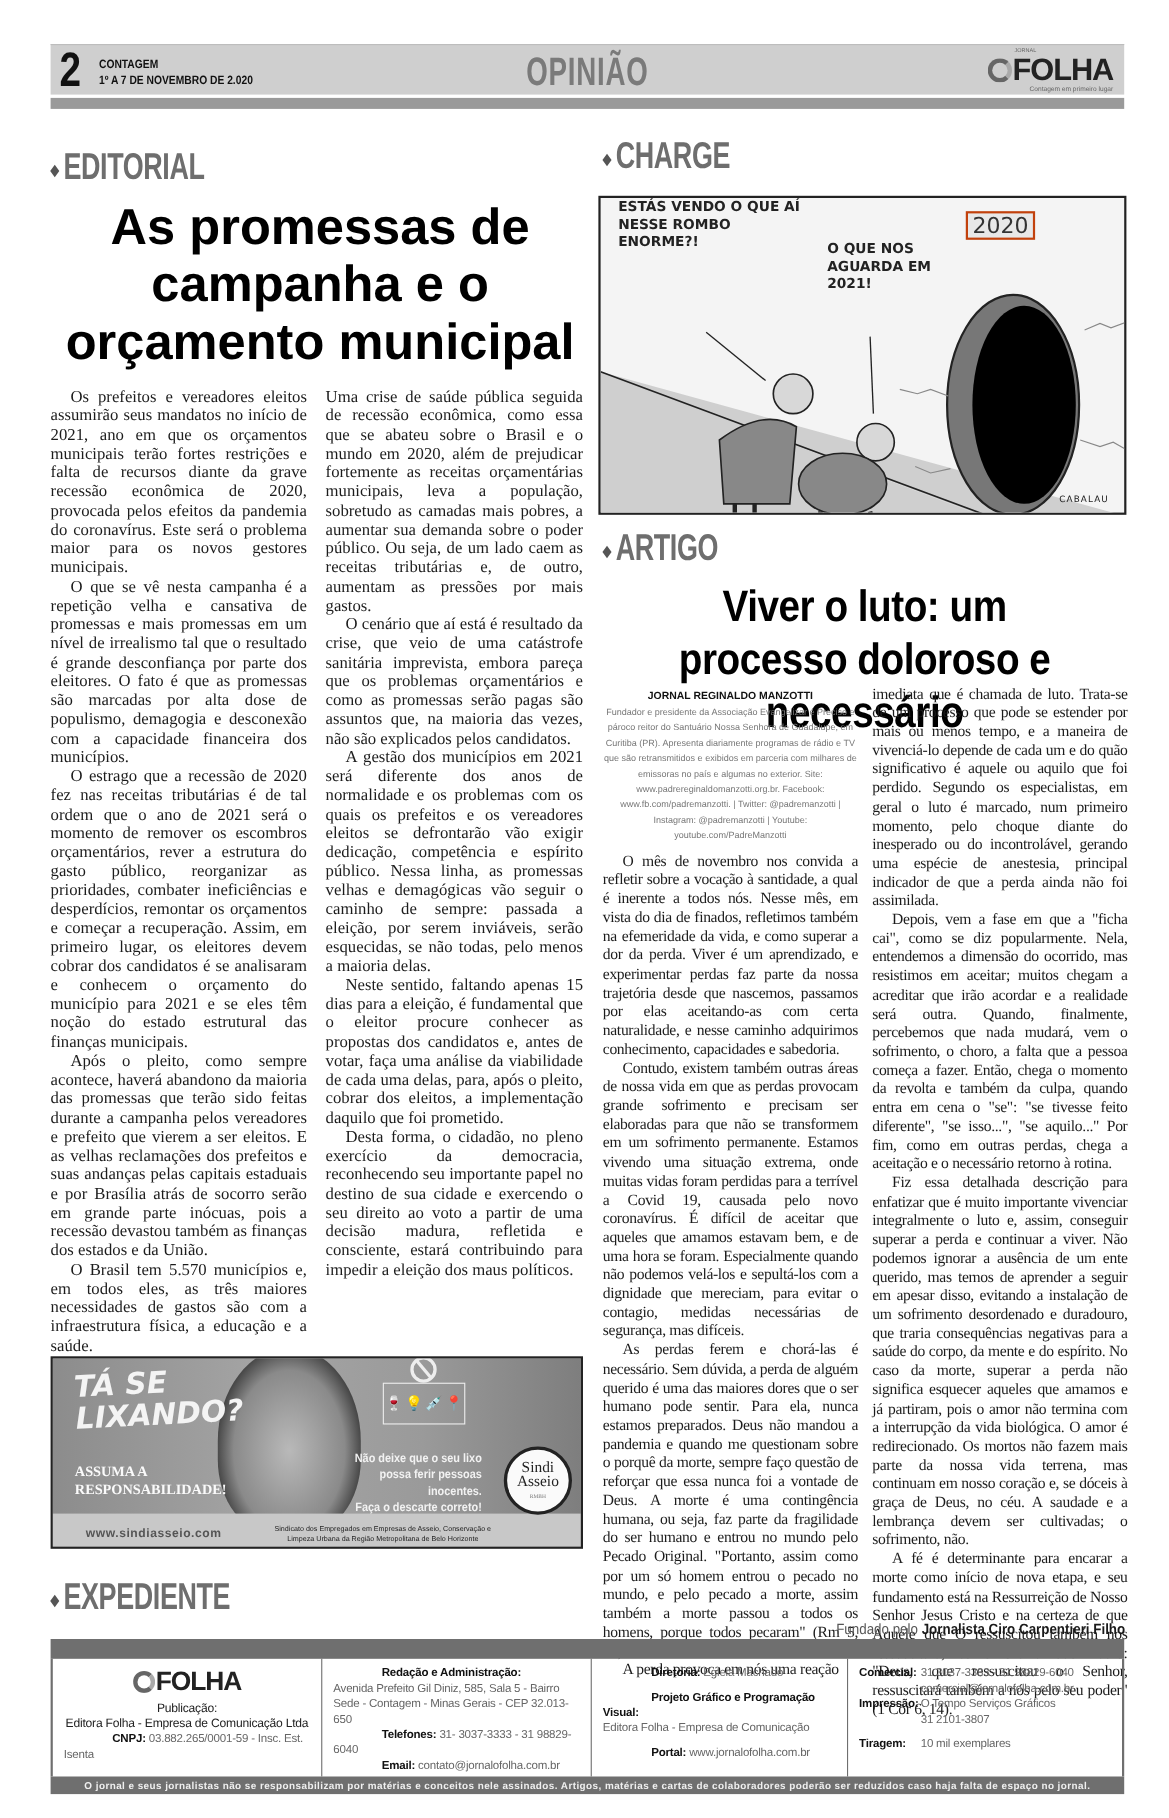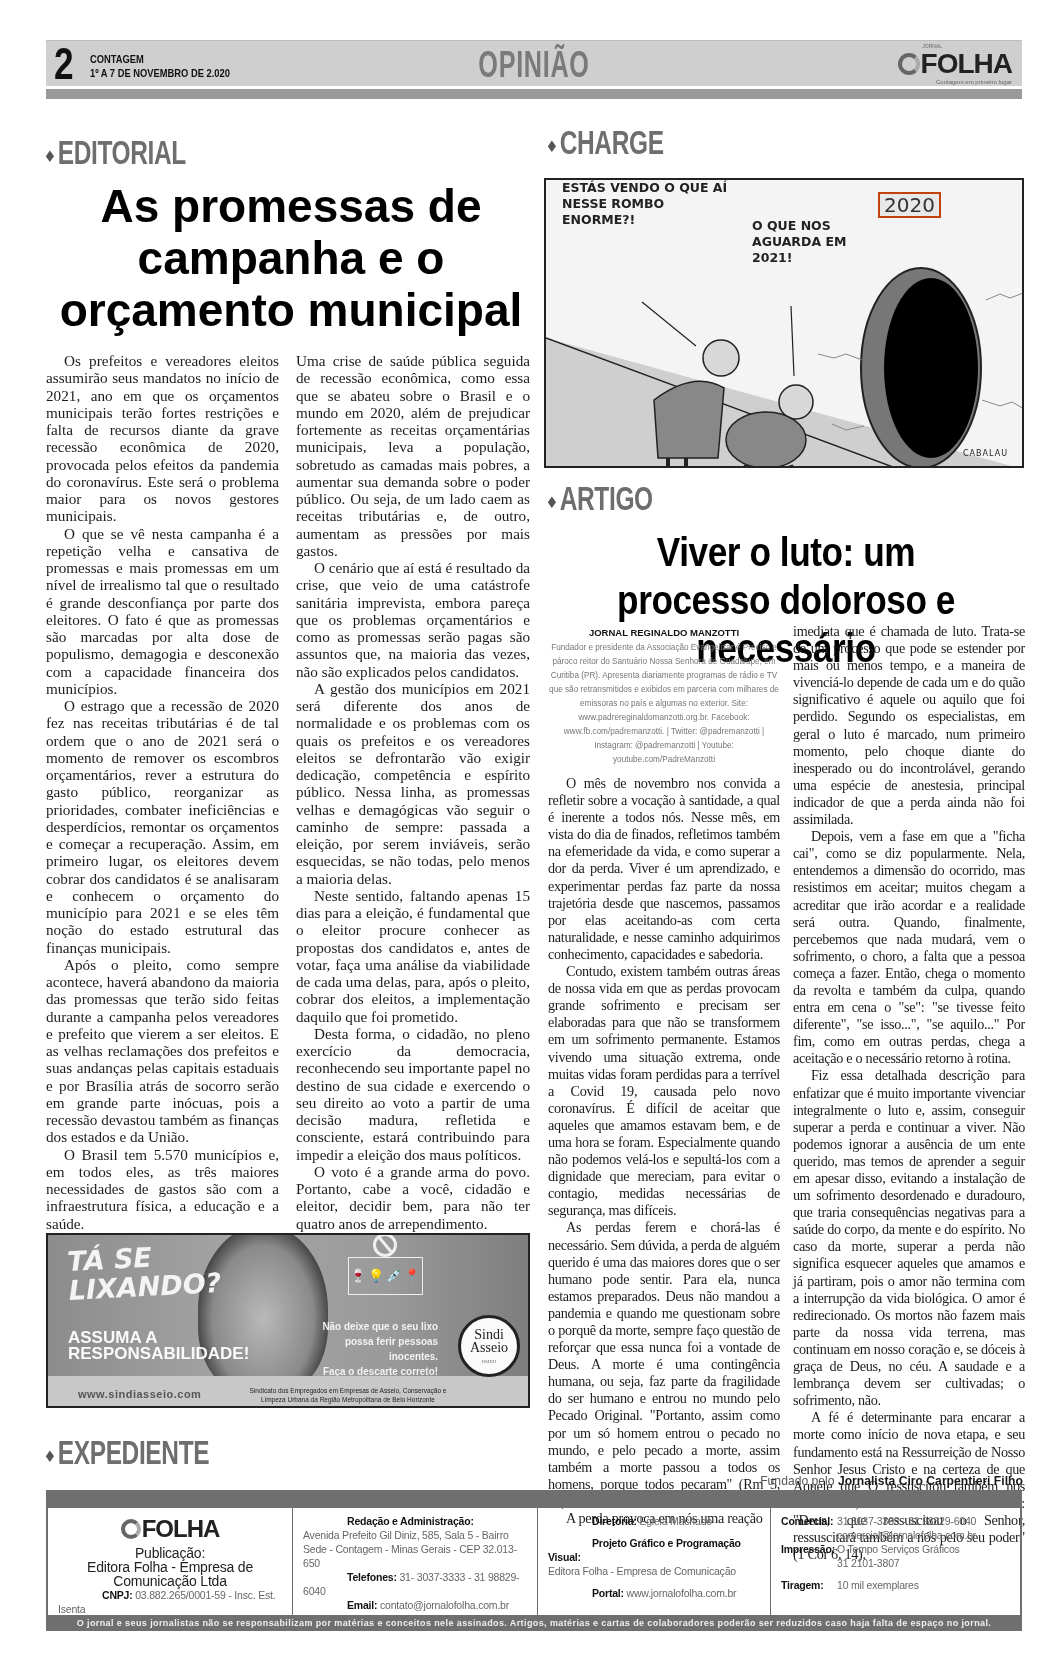--- a/index.html
+++ b/index.html
@@ -44,21 +44,21 @@
   
   .cartoon { position: absolute; left: 544px; top: 178px; width: 480px; height: 290px; border: 2px solid #222; background: #f4f4f4; overflow: hidden; }
   .bubble { position: absolute; font-family: "DejaVu Sans", sans-serif; font-weight: bold; font-size: 12.5px; line-height: 16px; color: #222; }
   .year-sign { position: absolute; left: 332px; top: 12px; border: 2px solid #c2410c; padding: 0 4px; font-family: "DejaVu Sans", sans-serif; font-size: 20px; line-height: 22px; color: #333; background: #e8e8e8; }
   .signature { position: absolute; right: 14px; bottom: 8px; font-family: "DejaVu Sans", sans-serif; font-size: 8px; color: #222; letter-spacing: 1px; }
 
   
   .ad { position: absolute; left: 46px; top: 1233px; width: 484px; height: 175px; border: 2px solid #222; background: linear-gradient(90deg, #8c8c8c 0%, #a5a5a5 40%, #9a9a9a 70%, #7e7e7e 100%); overflow: hidden; }
   .ad-face { position: absolute; left: 150px; top: -10px; width: 130px; height: 170px; border-radius: 50% 50% 40% 40%; background: radial-gradient(ellipse at 50% 55%, #b9b9b9 0%, #8a8a8a 55%, #3a3a3a 75%, #2a2a2a 100%); }
   .ad-headline { position: absolute; left: 20px; top: 8px; font-family: "DejaVu Sans", sans-serif; font-weight: bold; font-size: 27px; line-height: 29px; color: #f4f4f4; transform: rotate(-3deg); font-style: italic; }
-  .ad-cta { position: absolute; left: 20px; top: 95px; font-family: Liberation Sans, sans-serif; font-weight: bold; font-size: 17px; line-height: 16px; color: #fafafa; }
+  .ad-cta { position: absolute; left: 20px; top: 95px; font-family: Liberation Serif, serif; font-weight: bold; font-size: 13px; line-height: 16px; color: #fafafa; }
   .ad-icons { position: absolute; left: 300px; top: 14px; width: 75px; height: 38px; border: 1.5px solid #eee; display: flex; justify-content: space-around; align-items: center; color: #eee; font-size: 13px; }
   .ad-no { position: absolute; left: 325px; top: -2px; width: 24px; height: 24px; border-radius: 50%; border: 3px solid #eee; }
   .ad-no::after { content: ""; position: absolute; left: 8px; top: -2px; width: 3px; height: 22px; background: #eee; transform: rotate(-40deg); }
   .ad-message { position: absolute; left: 240px; top: 84px; width: 150px; text-align: right; font-family: "Liberation Sans", sans-serif; font-weight: bold; font-size: 11px; line-height: 15px; color: #f2f2f2; transform: scaleX(0.9); transform-origin: right; }
   .ad-seal { position: absolute; right: 8px; top: 80px; width: 62px; height: 62px; border-radius: 50%; background: #fafafa; border: 3px solid #222; text-align: center; font-family: Liberation Serif, serif; font-size: 14px; line-height: 13px; color: #222; padding-top: 10px; }
   .ad-seal small { display: block; font-size: 5px; line-height: 8px; color: #777; margin-top: 4px; }
   .ad-footer { position: absolute; left: 0; bottom: 0; width: 100%; height: 30px; background: #c8c8c8; }
   .ad-url { position: absolute; left: 30px; bottom: 6px; font-family: "Liberation Sans", sans-serif; font-weight: bold; font-size: 11px; color: #555; letter-spacing: 0.5px; }
   .ad-org { position: absolute; left: 200px; bottom: 2px; width: 200px; text-align: center; font-family: "Liberation Sans", sans-serif; font-size: 6.5px; line-height: 9px; color: #222; }
 
@@ -70,21 +70,21 @@
   .exp-cell { height: 100%; border-right: 1px solid #6f6f6f; padding: 6px 10px; font-family: "Liberation Sans", sans-serif; font-size: 10.5px; line-height: 14px; color: #666; letter-spacing: -0.2px; }
   .exp-cell:last-child { border-right: none; }
   .exp-cell b { color: #111; font-weight: bold; padding-left: 44px; }
   .exp-c1 { width: 245px; text-align: center; padding-top: 4px; }
   .exp-c2 { width: 245px; }
   .exp-c3 { width: 233px; }
   .exp-c4 { flex: 1; }
   .exp-logo { display: flex; justify-content: center; align-items: center; height: 34px; }
   .exp-logo .logo-ring { width: 20px; height: 20px; }
   .exp-logo .logo-text { font-size: 24px; }
-  .exp-pub { color: #222; font-size: 14px; line-height: 14px; }
+  .exp-pub { color: #222; font-size: 11px; line-height: 14px; }
   .exp-row { display: flex; }
   .exp-row .lbl { width: 56px; color: #111; font-weight: bold; }
   .mb8 { margin-bottom: 8px; }
   .exp-bottombar { position: absolute; left: 46px; top: 1615px; width: 976px; height: 16px; background: #6f6f6f; color: #f0f0f0; text-align: center; font-family: "Liberation Sans", sans-serif; font-weight: bold; font-size: 9px; line-height: 16px; letter-spacing: 0.4px; }
 </style>
 </head>
 <body>
 
 <header class="masthead">
   <div class="page-num">2</div>
@@ -113,21 +113,20 @@
   <p>O estrago que a recessão de 2020 fez nas receitas tributárias é de tal ordem que o ano de 2021 será o momento de remover os escombros orçamentários, rever a estrutura do gasto público, reorganizar as prioridades, combater ineficiências e desperdícios, remontar os orçamentos e começar a recuperação. Assim, em primeiro lugar, os eleitores devem cobrar dos candidatos é se analisaram e conhecem o orçamento do município para 2021 e se eles têm noção do estado estrutural das finanças municipais.</p>
   <p>Após o pleito, como sempre acontece, haverá abandono da maioria das promessas que terão sido feitas durante a campanha pelos vereadores e prefeito que vierem a ser eleitos. E as velhas reclamações dos prefeitos e suas andanças pelas capitais estaduais e por Brasília atrás de socorro serão em grande parte inócuas, pois a recessão devastou também as finanças dos estados e da União.</p>
   <p>O Brasil tem 5.570 municípios e, em todos eles, as três maiores necessidades de gastos são com a infraestrutura física, a educação e a saúde.</p>
 </div>
 <div class="col ed-col2">
   <p class="noindent">Uma crise de saúde pública seguida de recessão econômica, como essa que se abateu sobre o Brasil e o mundo em 2020, além de prejudicar fortemente as receitas orçamentárias municipais, leva a população, sobretudo as camadas mais pobres, a aumentar sua demanda sobre o poder público. Ou seja, de um lado caem as receitas tributárias e, de outro, aumentam as pressões por mais gastos.</p>
   <p>O cenário que aí está é resultado da crise, que veio de uma catástrofe sanitária imprevista, embora pareça que os problemas orçamentários e como as promessas serão pagas são assuntos que, na maioria das vezes, não são explicados pelos candidatos.</p>
   <p>A gestão dos municípios em 2021 será diferente dos anos de normalidade e os problemas com os quais os prefeitos e os vereadores eleitos se defrontarão vão exigir dedicação, competência e espírito público. Nessa linha, as promessas velhas e demagógicas vão seguir o caminho de sempre: passada a eleição, por serem inviáveis, serão esquecidas, se não todas, pelo menos a maioria delas.</p>
   <p>Neste sentido, faltando apenas 15 dias para a eleição, é fundamental que o eleitor procure conhecer as propostas dos candidatos e, antes de votar, faça uma análise da viabilidade de cada uma delas, para, após o pleito, cobrar dos eleitos, a implementação daquilo que foi prometido.</p>
   <p>Desta forma, o cidadão, no pleno exercício da democracia, reconhecendo seu importante papel no destino de sua cidade e exercendo o seu direito ao voto a partir de uma decisão madura, refletida e consciente, estará contribuindo para impedir a eleição dos maus políticos.</p>
-  <p>O voto é a grande arma do povo. Portanto, cabe a você, cidadão e eleitor, decidir bem, para não ter quatro anos de arrependimento.</p>
 </div>
 
 <div class="kicker" style="left:548px; top:124px;">
   <span class="dia">◆</span><span>CHARGE</span>
 </div>
 <figure class="cartoon">
   <svg width="480" height="290" viewBox="0 0 480 290" style="position:absolute;left:0;top:0;">
     <polygon points="0,158 0,290 350,290 0,158" fill="#cfcfcf"></polygon>
     <polygon points="0,158 350,290 480,290 480,290" fill="#cfcfcf"></polygon>
     <line x1="0" y1="158" x2="355" y2="290" stroke="#222" stroke-width="1.5"></line>

